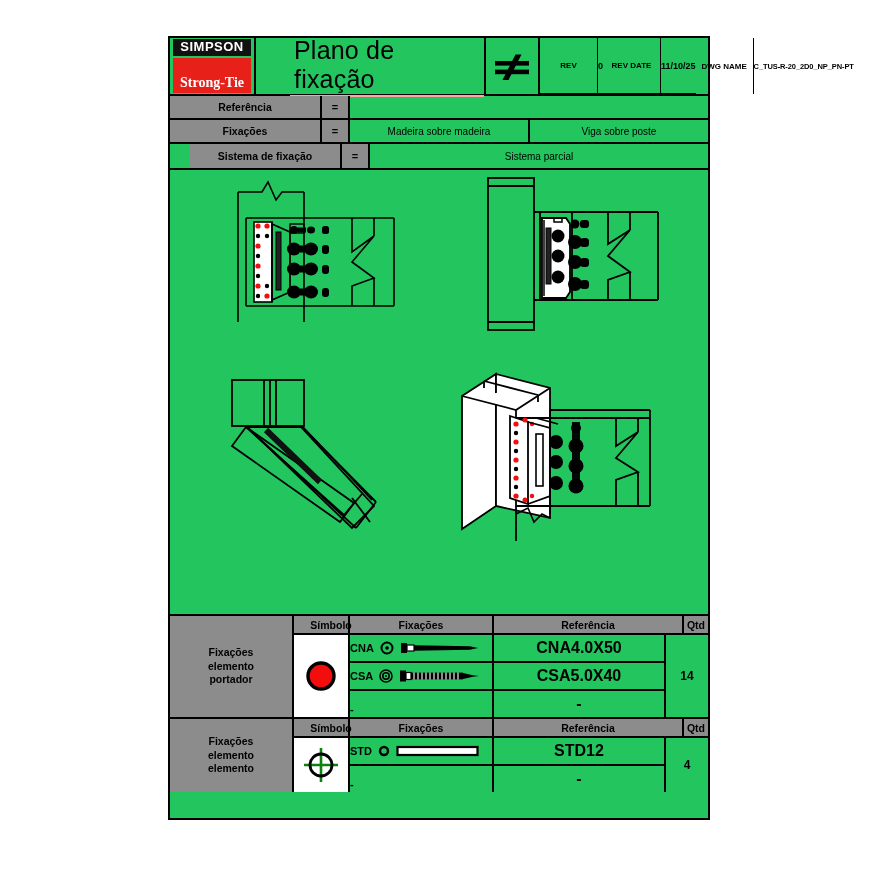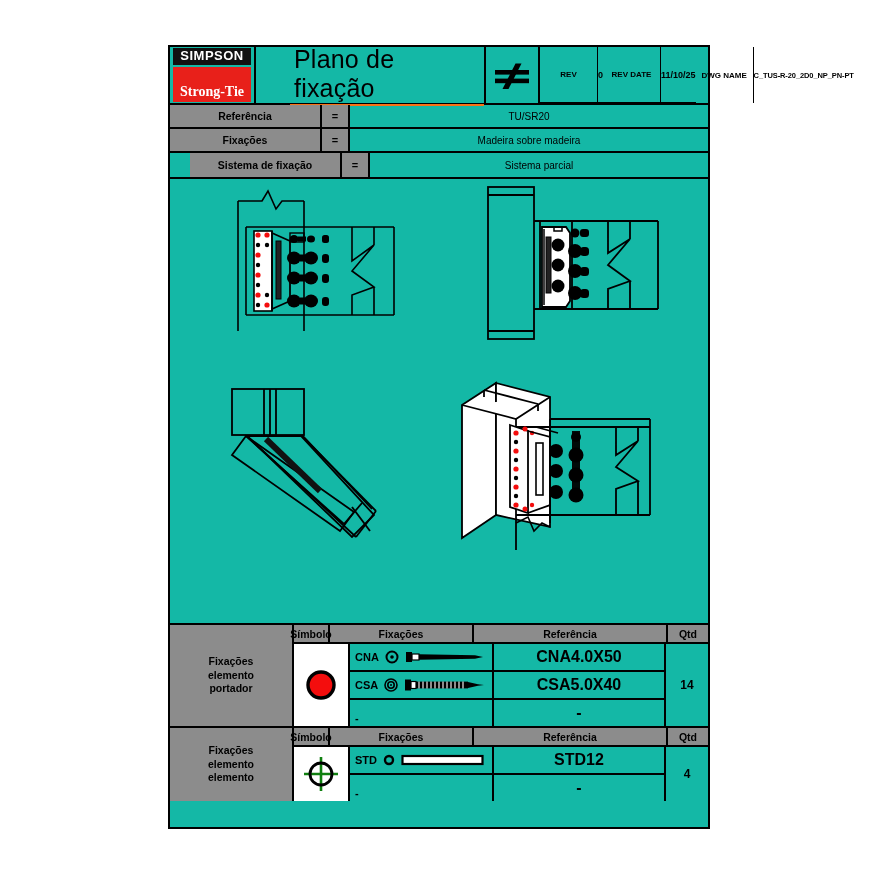--- a/index.html
+++ b/index.html
@@ -4,24 +4,24 @@
 <style>
   * { box-sizing: border-box; }
   html, body {
     margin: 0; padding: 0;
     width: 880px; height: 880px;
     background: #ffffff;
     font-family: "Liberation Sans", sans-serif;
   }
   #sheet {
     position: absolute;
-    left: 168px; top: 45px;
+    left: 168px; top: 36px;
     width: 542px; height: 784px;
     border: 2px solid #000;
-    background: #14b8a6;
+    background: #22c55e;
   }
 
   
   .titleblock {
     display: flex;
     height: 58px;
     border-bottom: 2px solid #000;
   }
   .logo-cell {
     width: 86px;
@@ -55,21 +55,21 @@
   .title-cell {
     flex: 1;
     display: flex;
     align-items: center;
     justify-content: center;
     border-right: 2px solid #000;
   }
   .title-text {
     font-size: 25px;
     font-weight: normal;
-    border-bottom: 2px solid #f97316;
+    border-bottom: 2px solid #fca5a5;
     padding: 0 4px 1px;
     letter-spacing: 0.2px;
     margin-left: 34px;
   }
   .scale-cell {
     width: 54px;
     border-right: 2px solid #000;
     display: flex;
     align-items: center;
     justify-content: center;
@@ -161,40 +161,39 @@
   }
   .lg-body { flex: 1; display: flex; flex-direction: column; }
   .lg-head { display: flex; height: 19px; background: #8c8c8c; border-bottom: 2px solid #000; }
   .lg-head > div {
     font-size: 10.5px;
     font-weight: bold;
     display: flex; align-items: center; justify-content: center;
     border-right: 2px solid #000;
   }
   .lg-head > div:last-child { border-right: none; }
-  .col-sym { width: 36px; }
+  .col-sym { width: 36px; margin-left: 20px; }
   .col-fix { width: 144px; }
   .col-ref { flex: 1; }
-  .col-qtd { width: 40px; }
+  .col-qtd { width: 24px; }
 
   .lg-main { display: flex; }
   .lg-symcell {
     width: 56px;
     border-right: 2px solid #000;
     display: flex; align-items: center; justify-content: center;
     background: #fff;
   }
   .lg-rows { flex: 1; display: flex; flex-direction: column; }
   .lg-row { display: flex; border-bottom: 2px solid #000; }
   .lg-row:last-child { border-bottom: none; }
   .lg-fix {
     width: 144px;
     border-right: 2px solid #000;
     display: flex; align-items: center;
-    padding-left: 5px;
     gap: 6px;
     height: 26px;
   }
   .lg-fix .code { font-size: 11px; font-weight: bold; }
   .lg-ref {
     flex: 1;
     font-size: 16px;
     font-weight: bold;
     display: flex; align-items: center; justify-content: center;
   }
@@ -245,30 +244,28 @@
         <div class="meta-v dwg">C_TUS-R-20_2D0_NP_PN-PT</div>
       </div>
     </div>
   </div>
 
   <div class="specs">
 
     <div class="spec-row">
       <div class="spec-label">Referência</div>
       <div class="spec-eq">=</div>
-      <div class="spec-vals">
-        <div class="spec-val">TU/SR20</div>
-      </div>
     </div>
 
     <div class="spec-row">
       <div class="spec-label">Fixações</div>
       <div class="spec-eq">=</div>
       <div class="spec-vals">
         <div class="spec-val">Madeira sobre madeira</div>
+        <div class="spec-val">Viga sobre poste</div>
       </div>
     </div>
 
     <div class="spec-row">
       <div class="spec-label">Sistema de fixação</div>
       <div class="spec-eq">=</div>
       <div class="spec-vals">
         <div class="spec-val">Sistema parcial</div>
       </div>
     </div>

